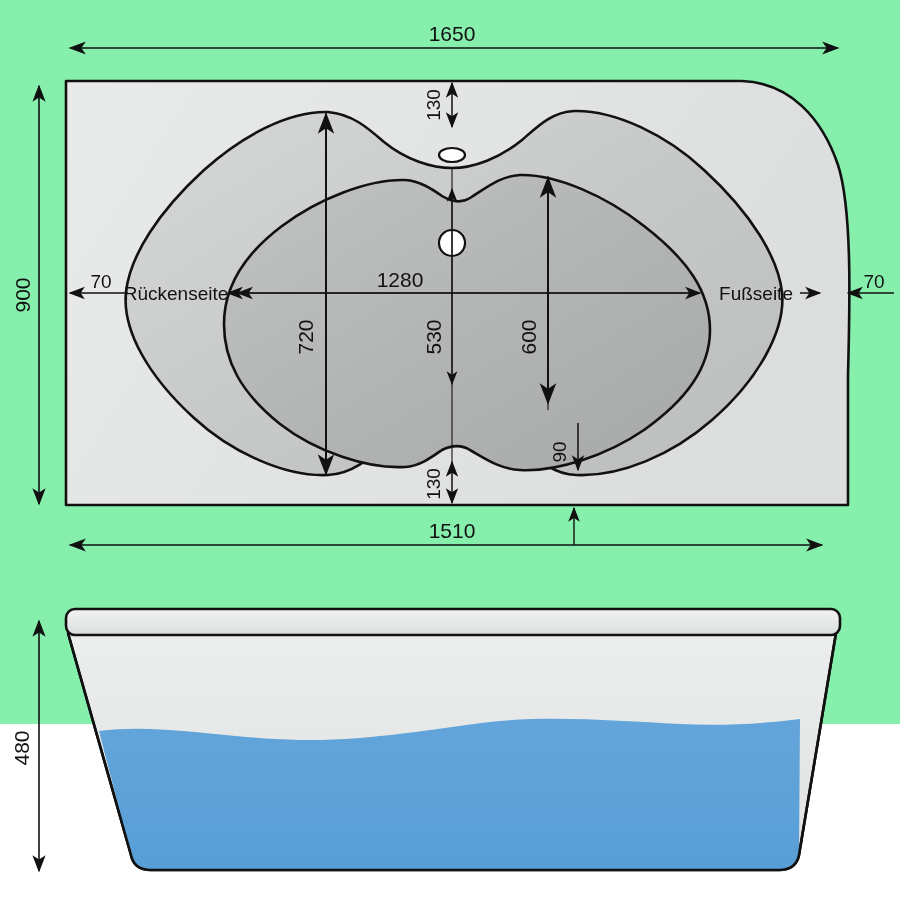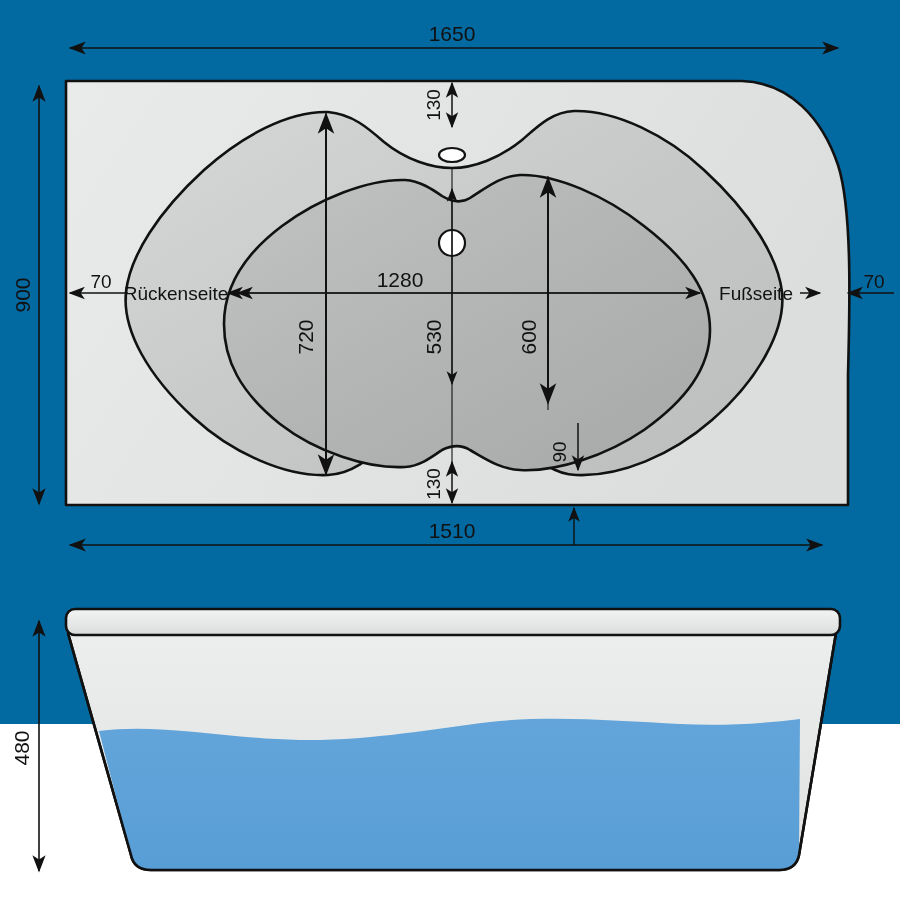--- a/index.html
+++ b/index.html
@@ -1,18 +1,18 @@
 <!DOCTYPE html>
 <html><head>
 <meta charset="utf-8">
 <style>
   html,body{margin:0;padding:0;background:#ffffff;}
   body{width:900px;height:900px;overflow:hidden;
        font-family:"Liberation Sans","DejaVu Sans",sans-serif;}
-  #stage{position:relative;width:900px;height:724px;background:#0369a1;}
+  #stage{position:relative;width:900px;height:724px;background:#86efac;}
   svg{display:block;}
   .dimtext{font-family:"Liberation Sans","DejaVu Sans",sans-serif;
            font-size:21px;fill:#111111;}
   .dimtext-sm{font-family:"Liberation Sans","DejaVu Sans",sans-serif;
            font-size:19px;fill:#111111;}
   .sidelabel{font-family:"Liberation Sans","DejaVu Sans",sans-serif;
            font-size:19px;fill:#111111;}
   .ln{stroke:#111111;fill:none;}
 </style>
 </head>

